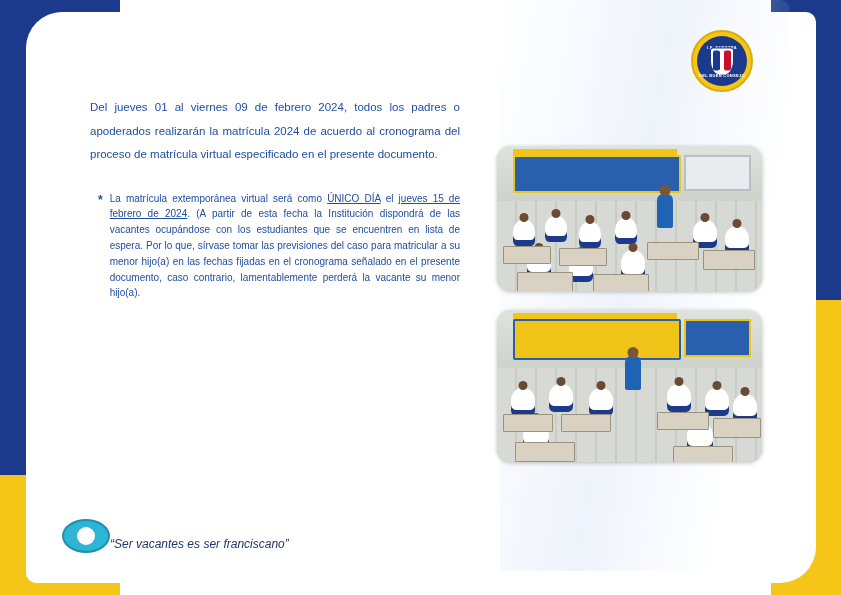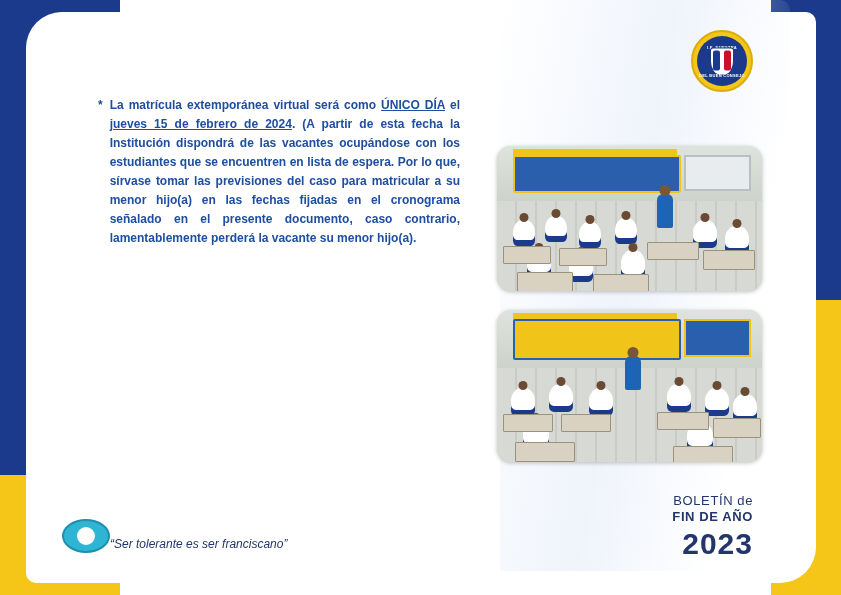--- a/index.html
+++ b/index.html
@@ -162,23 +162,23 @@
     gap: 7px;
     margin-left: 8px;
   }
   .bullet-star {
     font-size: 12px;
     color: #1f4ea1;
     line-height: 1.55;
     font-weight: bold;
   }
   .bullet-text {
-    font-size: 12px;
+    font-size: 10px;
     color: #1f4ea1;
-    font-weight: bold;
+    font-weight: normal;
     line-height: 1.58;
     text-align: justify;
     flex: 1;
   }
   .u { text-decoration: underline; }
 
   
   .photo {
     position: absolute;
     border-radius: 14px;
@@ -324,20 +324,21 @@
   <div class="logo">
     <div class="logo-ring"></div>
     <div class="logo-inner">
       <div class="logo-top-text">I.E. NUESTRA SEÑORA</div>
       <div class="logo-shield"></div>
       <div class="logo-bottom-text">DEL BUEN CONSEJO</div>
     </div>
   </div>
 
   <div class="content">
+    <p class="para">Del jueves 01 al viernes 09 de febrero 2024, todos los padres o apoderados realizarán la matrícula 2024 de acuerdo al cronograma del proceso de matrícula virtual especificado en el presente documento.</p>
 
     <div class="bullet-wrap">
       <div class="bullet-star">*</div>
       <div class="bullet-text">
         <span>La matrícula extemporánea virtual será como </span><span class="u">ÚNICO DÍA</span><span> el </span><span class="u">jueves 15 de febrero de 2024</span><span>. (A partir de esta fecha la Institución dispondrá de las vacantes ocupándose con los estudiantes que se encuentren en lista de espera. Por lo que, sírvase tomar las previsiones del caso para matricular a su menor hijo(a) en las fechas fijadas en el cronograma señalado en el presente documento, caso contrario, lamentablemente perderá la vacante su menor hijo(a).</span>
       </div>
     </div>
   </div>
 
   <div class="photo photo-1">
@@ -387,22 +388,17 @@
       <div class="desk" style="left:160px; top:102px; width:50px; height:16px;"></div>
       <div class="desk" style="left:216px; top:108px; width:46px; height:18px;"></div>
       <div class="desk" style="left:18px;  top:132px; width:58px; height:18px;"></div>
       <div class="desk" style="left:176px; top:136px; width:58px; height:18px;"></div>
     </div>
   </div>
 
   <div class="footer-badge">
     <div class="face"></div>
   </div>
-  <div class="motto">“Ser tolerante es ser franciscano”</div>
-
-  <div class="bulletin">
-    <div class="l1">BOLETÍN de</div>
-    <div class="l2">FIN DE AÑO</div>
-    <div class="year">2023</div>
-  </div>
+  <div class="motto">“Ser vacantes es ser franciscano”</div>
+
 
   <div class="corner-tl"></div>
 </div>
 
 </body></html>

